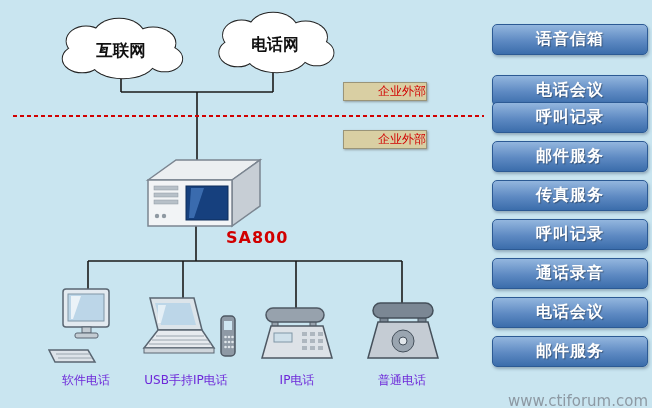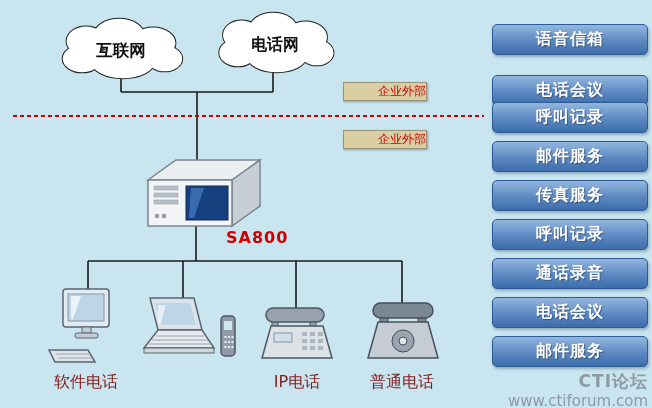--- a/index.html
+++ b/index.html
@@ -7,21 +7,21 @@
   #canvas{position:relative;width:652px;height:408px;background:var(--background,#c9e5f0);overflow:hidden}
   .abs{position:absolute}
   .wire{stroke:var(--wire,#1a1a1a);stroke-width:1.6;fill:none}
   .dashed-red{stroke:var(--accent-red,#d10000);stroke-width:2;stroke-dasharray:4 3;fill:none}
   .cloud-label{font-weight:bold;font-size:17px;fill:#101010;font-family:inherit}
   .zone-box{position:absolute;left:343px;width:84px;height:19px;background:var(--zone-box-bg,#d9cfa3);
     border:1px solid var(--zone-box-border,#9a9478);box-shadow:1px 1px 2px rgba(90,90,90,.5);
     color:var(--accent-red,#d10000);font-weight:normal;font-size:12px;line-height:17px;text-align:right}
   .server-label{position:absolute;left:226px;top:228px;color:var(--accent-red,#d10000);
     font-weight:bold;font-size:16px;letter-spacing:1px}
-  .device-label{position:absolute;transform:translateX(-50%);font-size:16px;color:#7f1d1d;white-space:nowrap}
+  .device-label{position:absolute;transform:translateX(-50%);font-size:12px;color:#6d28d9;white-space:nowrap}
   .side-btn{position:absolute;left:492px;width:156px;height:31px;border:1px solid var(--button-border,#2c5a94);
     border-radius:5px;cursor:pointer;color:#fff;font-family:Liberation Sans, sans-serif;font-weight:bold;font-size:16px;letter-spacing:1px;
     background:linear-gradient(180deg,var(--button-top,#93b6de) 0%,var(--button-mid,#5d89c2) 55%,var(--button-bottom,#3b6dab) 100%);
     box-shadow:1px 2px 3px rgba(40,60,90,.35);text-shadow:1px 1px 1px rgba(0,0,0,.35)}
   .watermark-brand{position:absolute;right:4px;top:370px;color:var(--watermark-gray,#8d99a3);
     font-weight:bold;font-size:17px;letter-spacing:1px}
   .watermark-url{position:absolute;right:4px;top:392px;color:var(--watermark-gray,#8d99a3);font-size:15px}
 </style>
 </head>
 <body>
@@ -152,31 +152,31 @@
   <svg class="abs" style="left:364px;top:298px" width="78" height="64" viewBox="0 0 78 64">
     <rect x="16" y="17" width="8" height="10" fill="#7b8794" stroke="#45505b"></rect>
     <rect x="54" y="17" width="8" height="10" fill="#7b8794" stroke="#45505b"></rect>
     <rect x="9" y="5" width="60" height="15" rx="7.5" fill="#7b8794" stroke="#45505b" stroke-width="1.5"></rect>
     <polygon points="4,60 74,60 64,24 14,24" fill="#c5ccd4" stroke="#45505b" stroke-width="1.5"></polygon>
     <circle cx="39" cy="43" r="11" fill="#9aa5b0" stroke="#45505b"></circle>
     <circle cx="39" cy="43" r="4" fill="#e2e7eb" stroke="#45505b"></circle>
   </svg>
 
   <div class="device-label" style="left:86px;top:372px">软件电话</div>
+  <div class="device-label" style="left:186px;top:372px">USB手持IP电话</div>
   <div class="device-label" style="left:297px;top:372px">IP电话</div>
   <div class="device-label" style="left:402px;top:372px">普通电话</div>
 
   <div>
     <button class="side-btn" style="top:24px">语音信箱</button>
     <button class="side-btn" style="top:75px">电话会议</button>
     <button class="side-btn" style="top:102px">呼叫记录</button>
     <button class="side-btn" style="top:141px">邮件服务</button>
     <button class="side-btn" style="top:180px">传真服务</button>
     <button class="side-btn" style="top:219px">呼叫记录</button>
     <button class="side-btn" style="top:258px">通话录音</button>
     <button class="side-btn" style="top:297px">电话会议</button>
     <button class="side-btn" style="top:336px">邮件服务</button>
   </div>
 
-  <div class="watermark-brand">CTI论坛</div>
   <div class="watermark-url">www.ctiforum.com</div>
 
 </div>
 
 </body></html>

